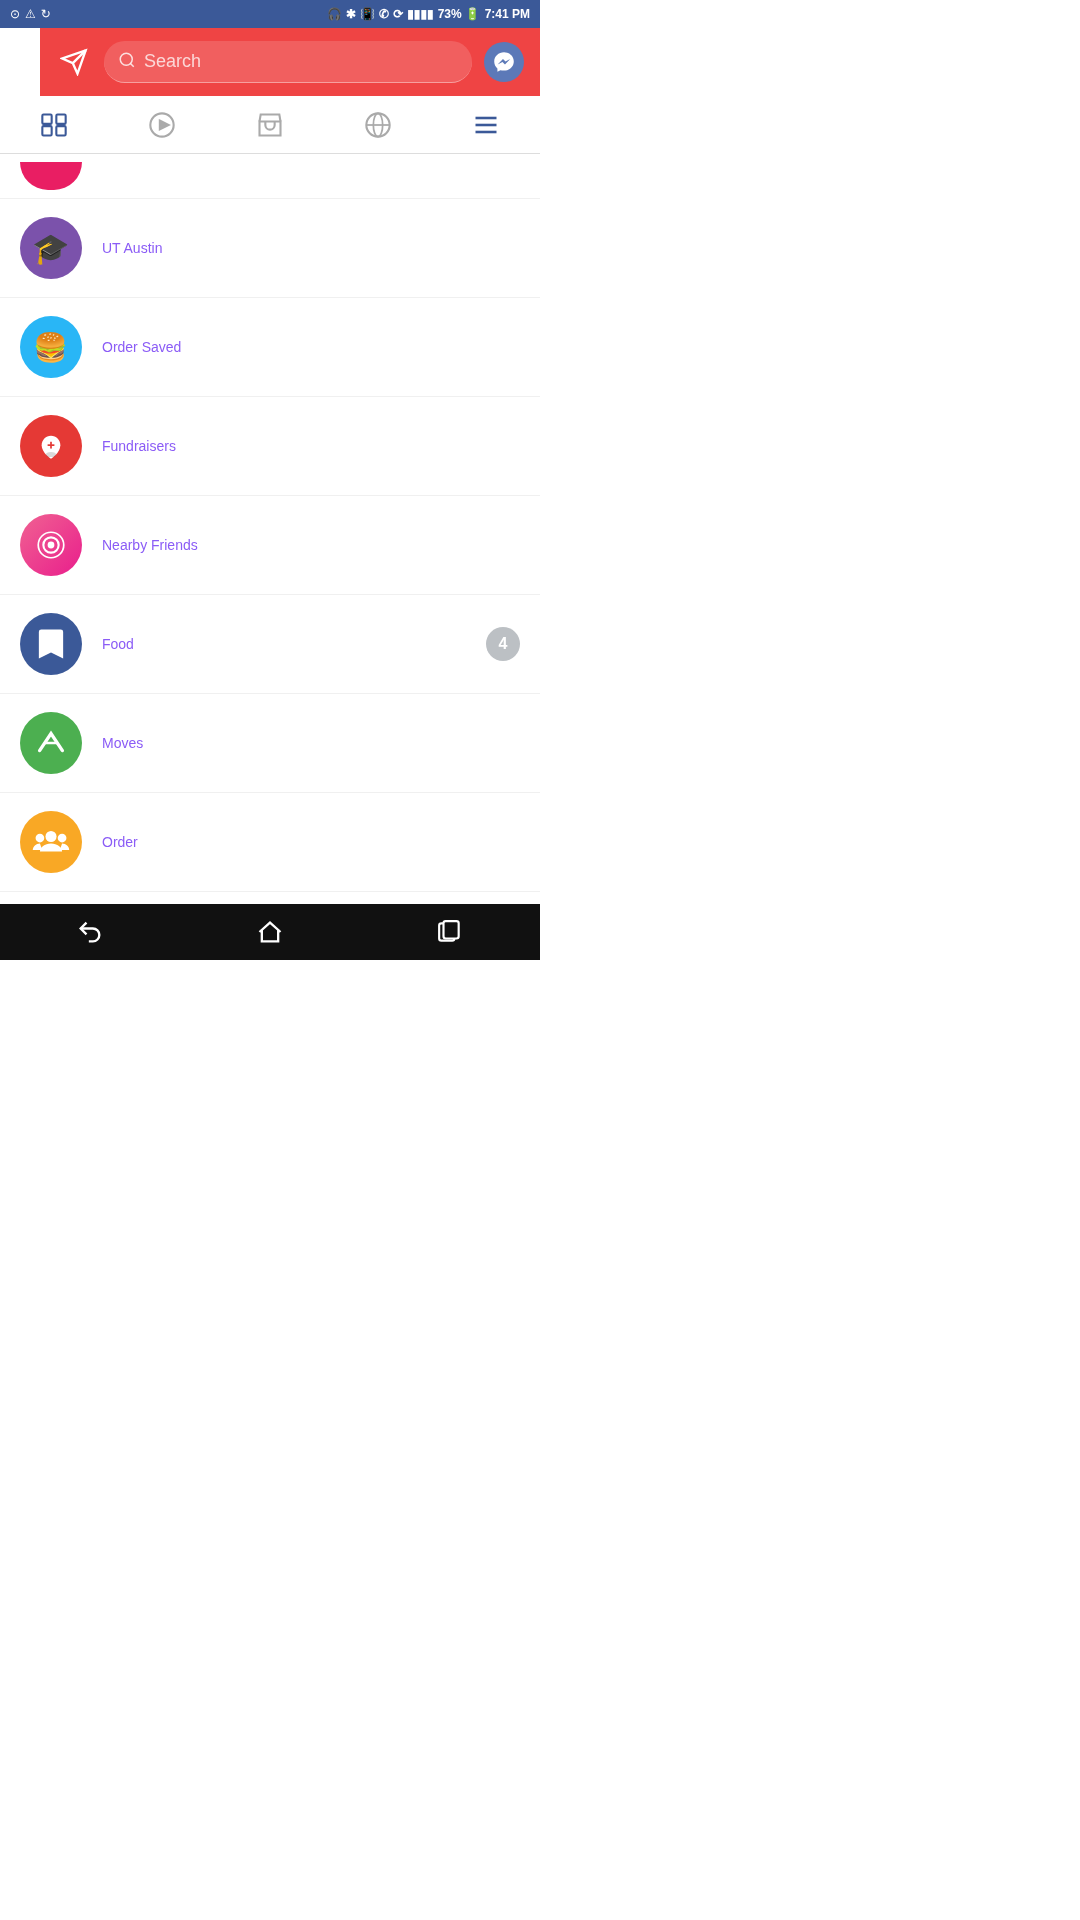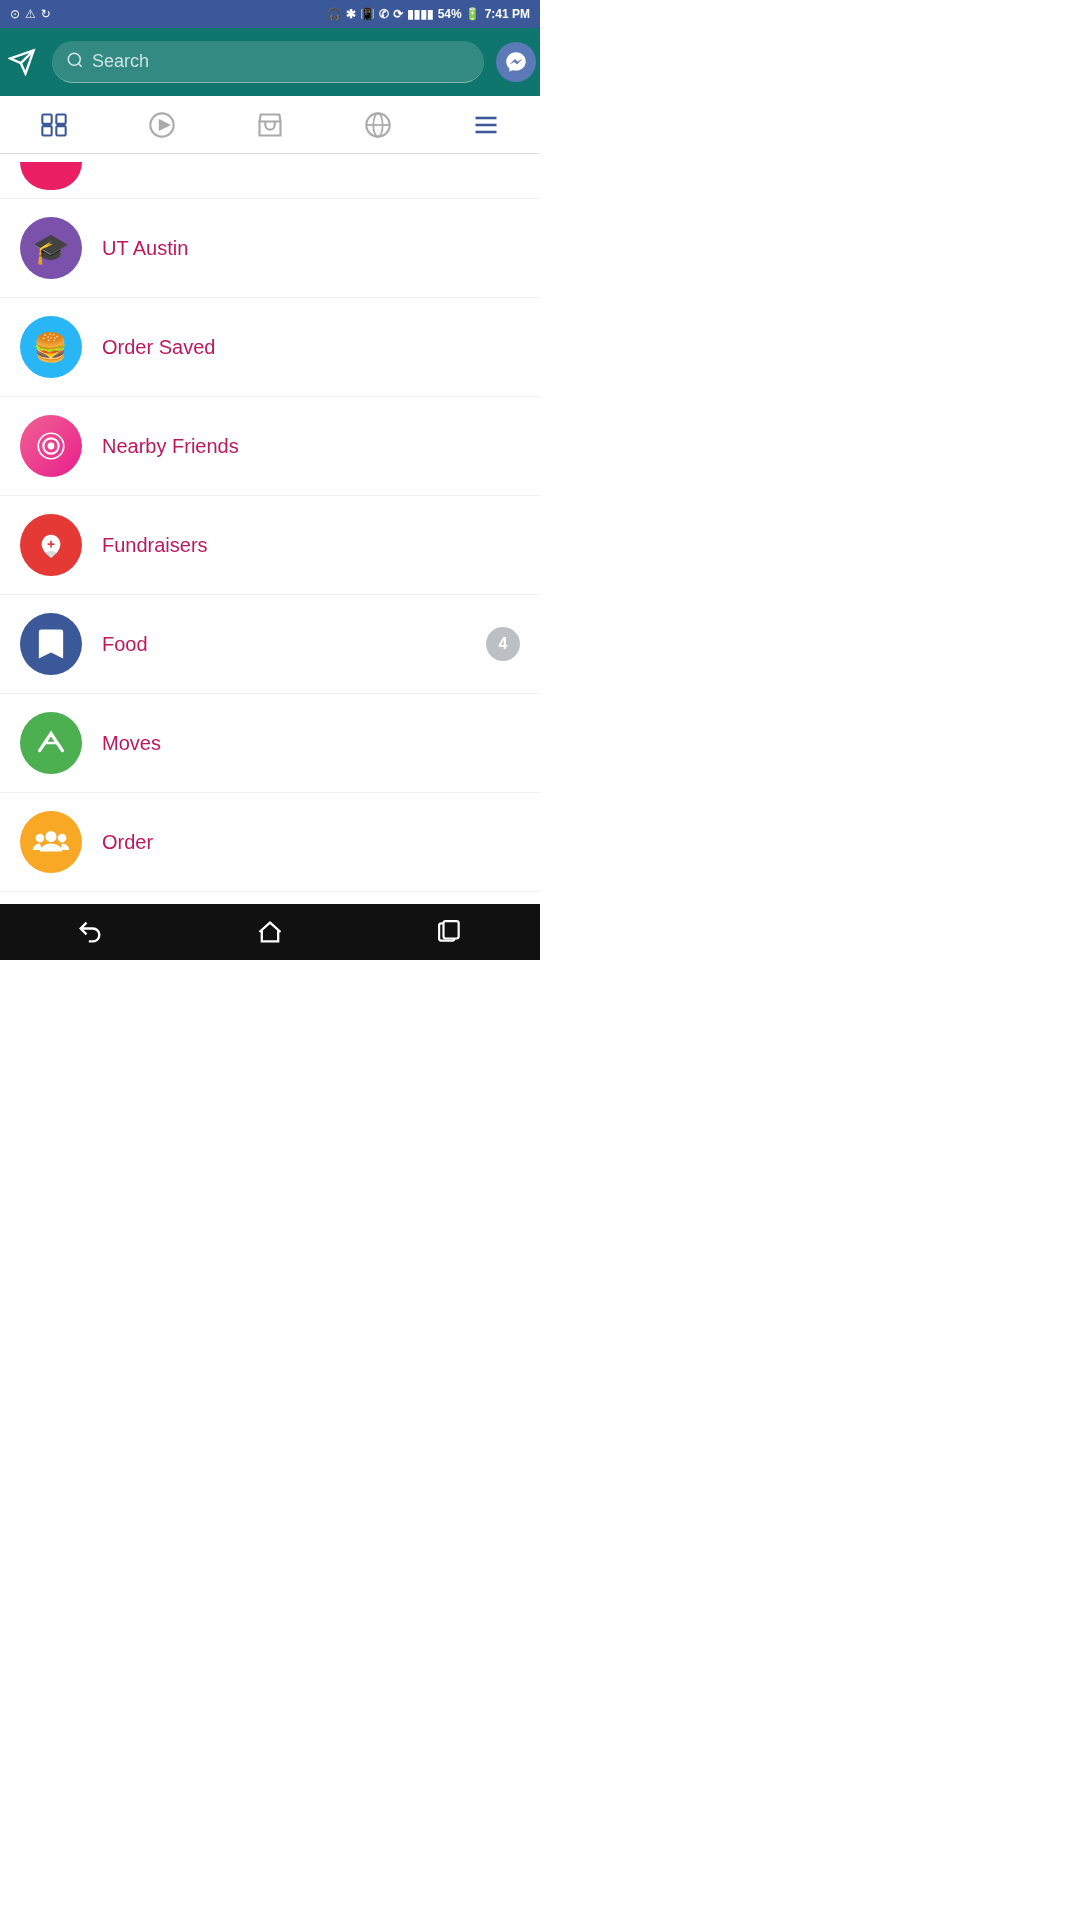--- a/index.html
+++ b/index.html
@@ -23,26 +23,27 @@
       justify-content: space-between;
       padding: 0 10px;
       color: white;
       font-size: 12px;
     }
     .status-left { display: flex; align-items: center; gap: 5px; }
     .status-right { display: flex; align-items: center; gap: 4px; font-weight: 600; }
 
     
     .header {
-      background: #0f766e;
+      background: #ef4444;
       height: 68px;
       display: flex;
       align-items: center;
-      padding: 0 4px;
+      padding: 0 16px;
       gap: 12px;
+      margin-left: 40px;
     }
     .header-send-icon {
       color: white;
       font-size: 24px;
       width: 36px;
       display: flex;
       align-items: center;
       justify-content: center;
     }
     .search-bar {
@@ -115,22 +116,22 @@
       border-radius: 50%;
       display: flex;
       align-items: center;
       justify-content: center;
       flex-shrink: 0;
       font-size: 26px;
       color: white;
     }
 
     .menu-label {
-      font-size: 20px;
-      color: #be185d;
+      font-size: 14px;
+      color: #8b5cf6;
       margin-left: 20px;
       font-weight: 400;
     }
 
     .badge {
       position: absolute;
       right: 20px;
       background: #bcc0c4;
       color: #fff;
       border-radius: 50%;
@@ -190,21 +191,21 @@
     <span>⚠</span>
     <span>↻</span>
   </div>
   <div class="status-right">
     <span>🎧</span>
     <span>✱</span>
     <span>📳</span>
     <span>✆</span>
     <span>⟳</span>
     <span>▮▮▮▮</span>
-    <span>54%</span>
+    <span>73%</span>
     <span>🔋</span>
     <span>7:41 PM</span>
   </div>
 </div>
 
 <div class="header">
   <div class="header-send-icon">
     <svg width="28" height="28" viewBox="0 0 24 24" fill="none">
       <line x1="22" y1="2" x2="11" y2="13" stroke="white" stroke-width="2"></line>
       <polygon points="22 2 15 22 11 13 2 9 22 2" stroke="white" stroke-width="2" fill="none"></polygon>
@@ -280,43 +281,43 @@
       🎓
     </div>
     <span class="menu-label">UT Austin</span>
   </div>
 
   <div class="menu-item">
     <div class="icon-circle" style="background:#29b6f6; font-size:28px;">
       🍔
     </div>
     <span class="menu-label">Order Saved</span>
-  </div>
-
-  <div class="menu-item">
-    <div class="icon-circle" style="background:linear-gradient(135deg, #f06292, #e91e8c);">
-      <svg width="34" height="34" viewBox="0 0 40 40" fill="white">
-        <circle cx="20" cy="20" r="4"></circle>
-        <circle cx="20" cy="20" r="9" fill="none" stroke="white" stroke-width="2.5"></circle>
-        <circle cx="20" cy="20" r="15" fill="none" stroke="white" stroke-width="2"></circle>
-      </svg>
-    </div>
-    <span class="menu-label">Nearby Friends</span>
   </div>
 
   <div class="menu-item">
     <div class="icon-circle" style="background:#e53935;">
       <svg width="34" height="34" viewBox="0 0 40 40" fill="white">
         <path d="M20 8 C14 8 9 13 9 19 C9 28 20 35 20 35 C20 35 31 28 31 19 C31 13 26 8 20 8Z"></path>
         <rect x="16" y="18" width="8" height="2" fill="#e53935"></rect>
         <rect x="19" y="15" width="2" height="8" fill="#e53935"></rect>
         <ellipse cx="20" cy="30" rx="6" ry="3" fill="rgba(0,0,0,0.15)"></ellipse>
       </svg>
     </div>
     <span class="menu-label">Fundraisers</span>
+  </div>
+
+  <div class="menu-item">
+    <div class="icon-circle" style="background:linear-gradient(135deg, #f06292, #e91e8c);">
+      <svg width="34" height="34" viewBox="0 0 40 40" fill="white">
+        <circle cx="20" cy="20" r="4"></circle>
+        <circle cx="20" cy="20" r="9" fill="none" stroke="white" stroke-width="2.5"></circle>
+        <circle cx="20" cy="20" r="15" fill="none" stroke="white" stroke-width="2"></circle>
+      </svg>
+    </div>
+    <span class="menu-label">Nearby Friends</span>
   </div>
 
   <div class="menu-item">
     <div class="icon-circle" style="background:#3b5998;">
       <svg width="30" height="34" viewBox="0 0 24 28" fill="white">
         <path d="M4 2h16a2 2 0 012 2v22l-10-5-10 5V4a2 2 0 012-2z"></path>
       </svg>
     </div>
     <span class="menu-label">Food</span>
     <div class="badge">4</div>

